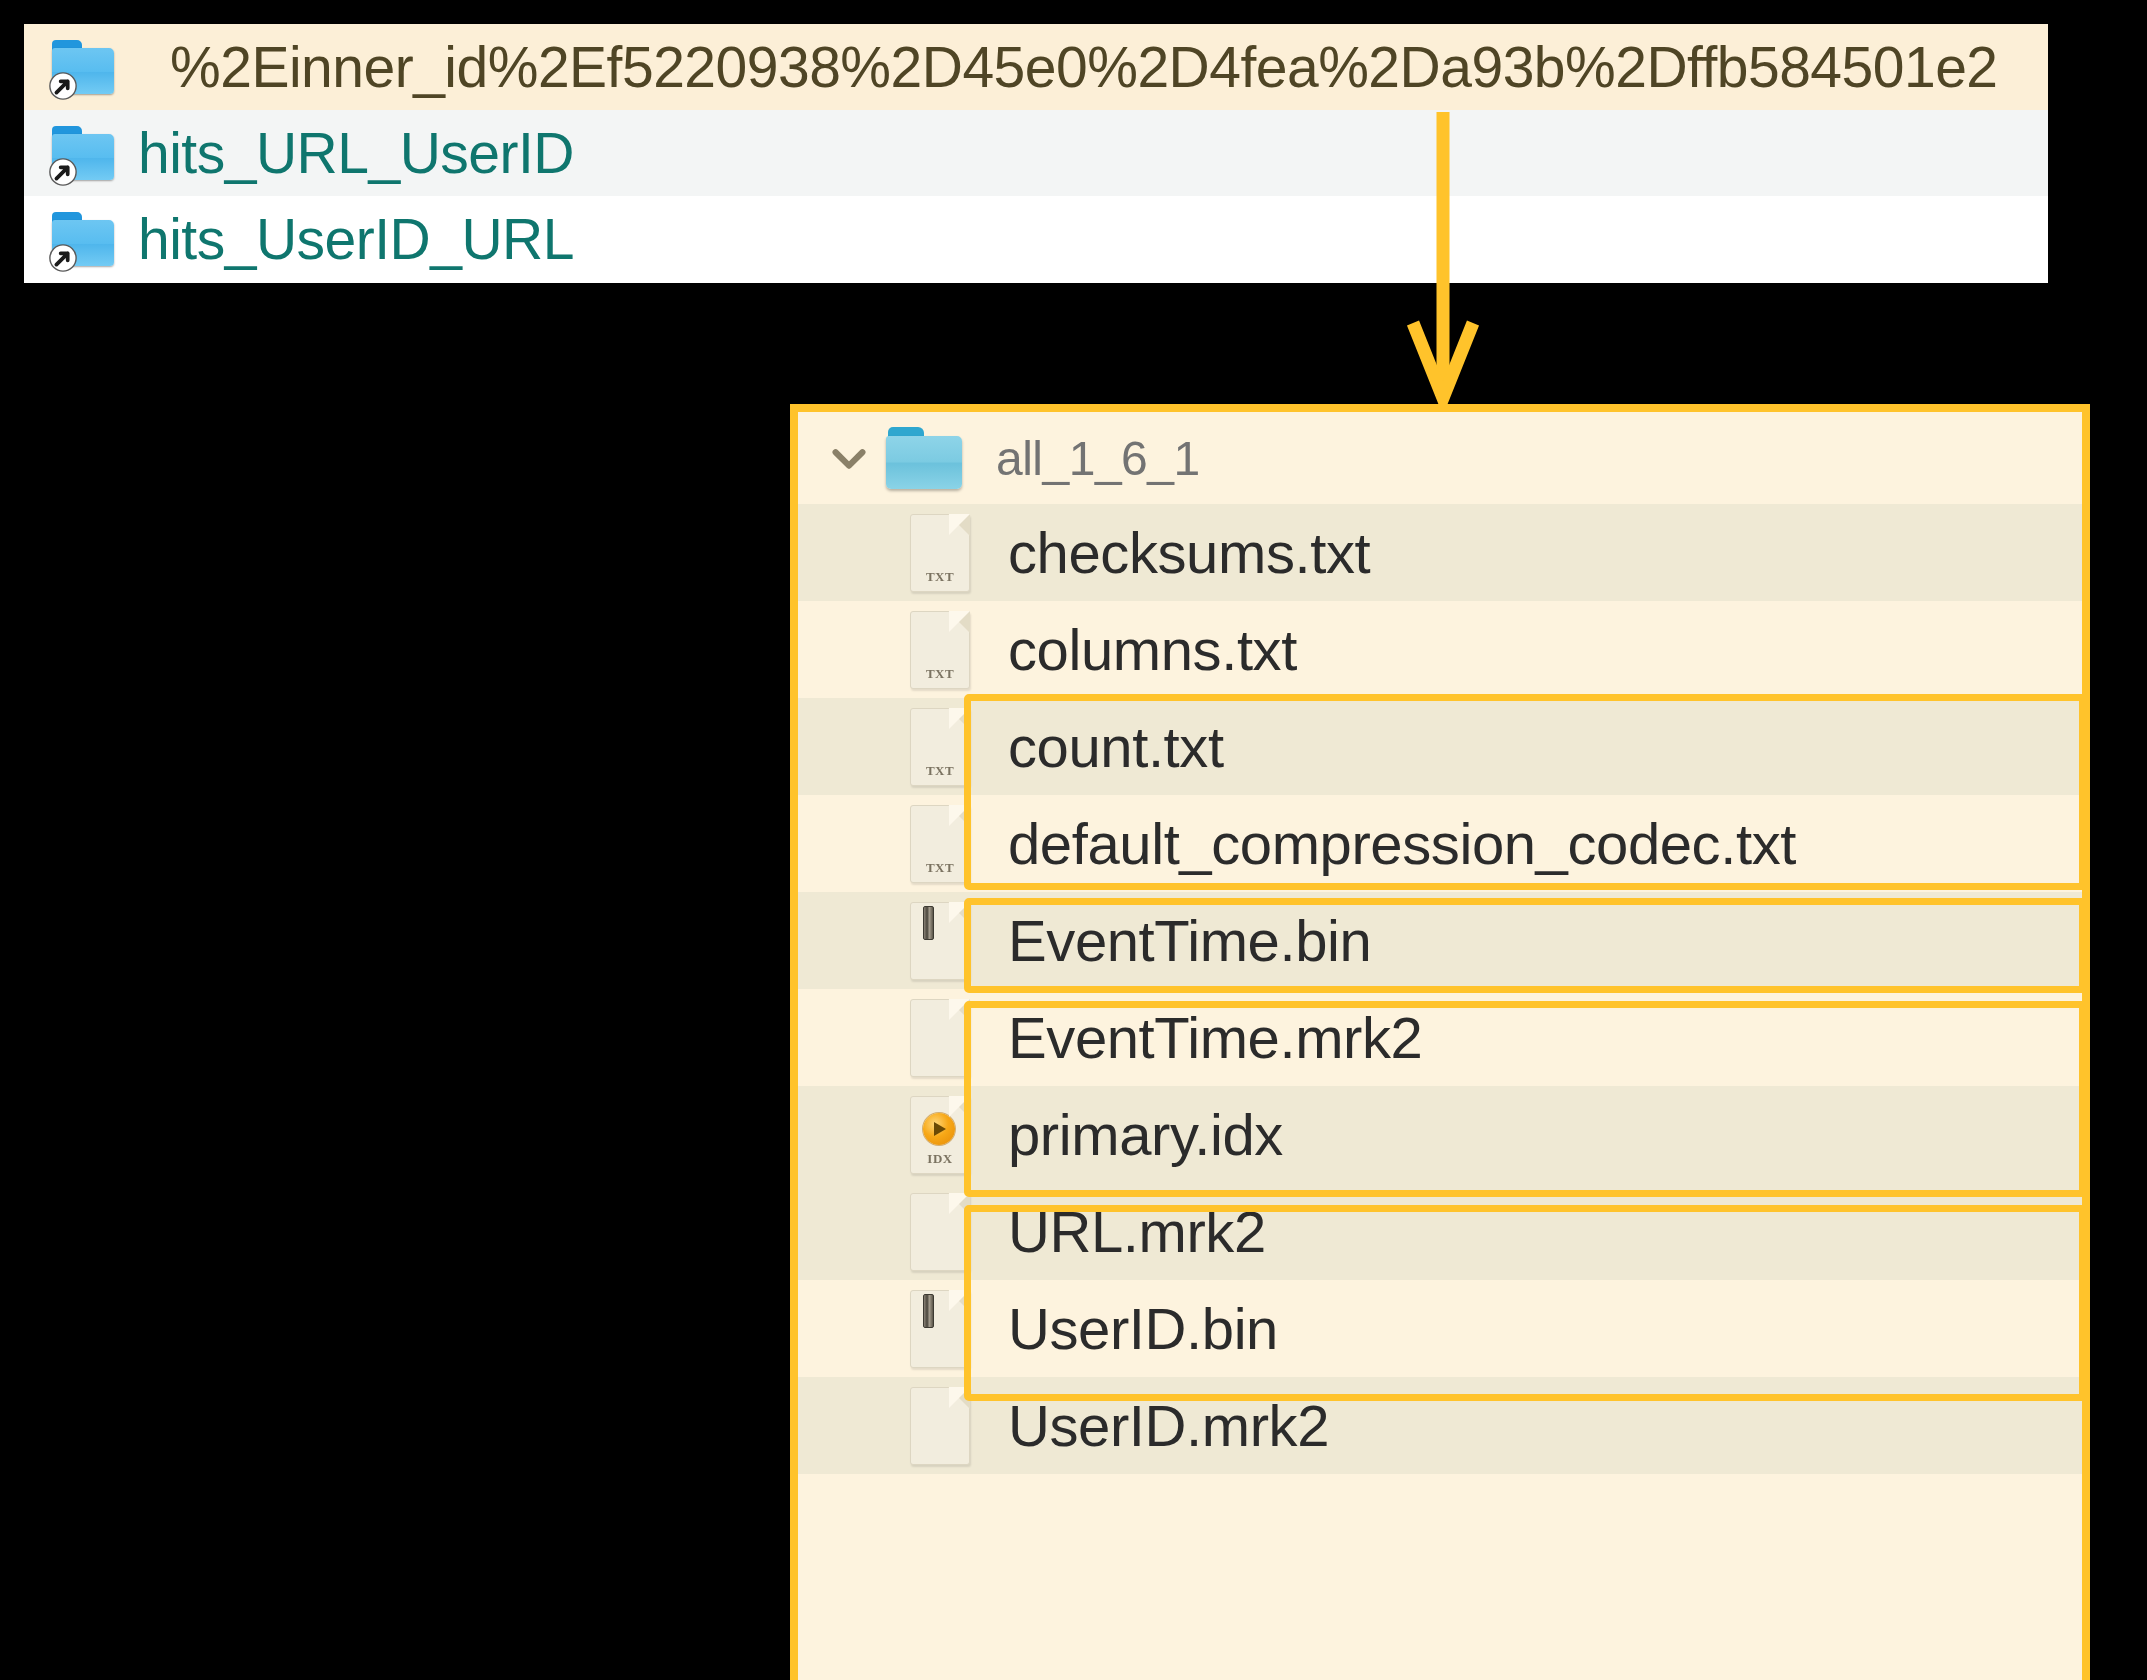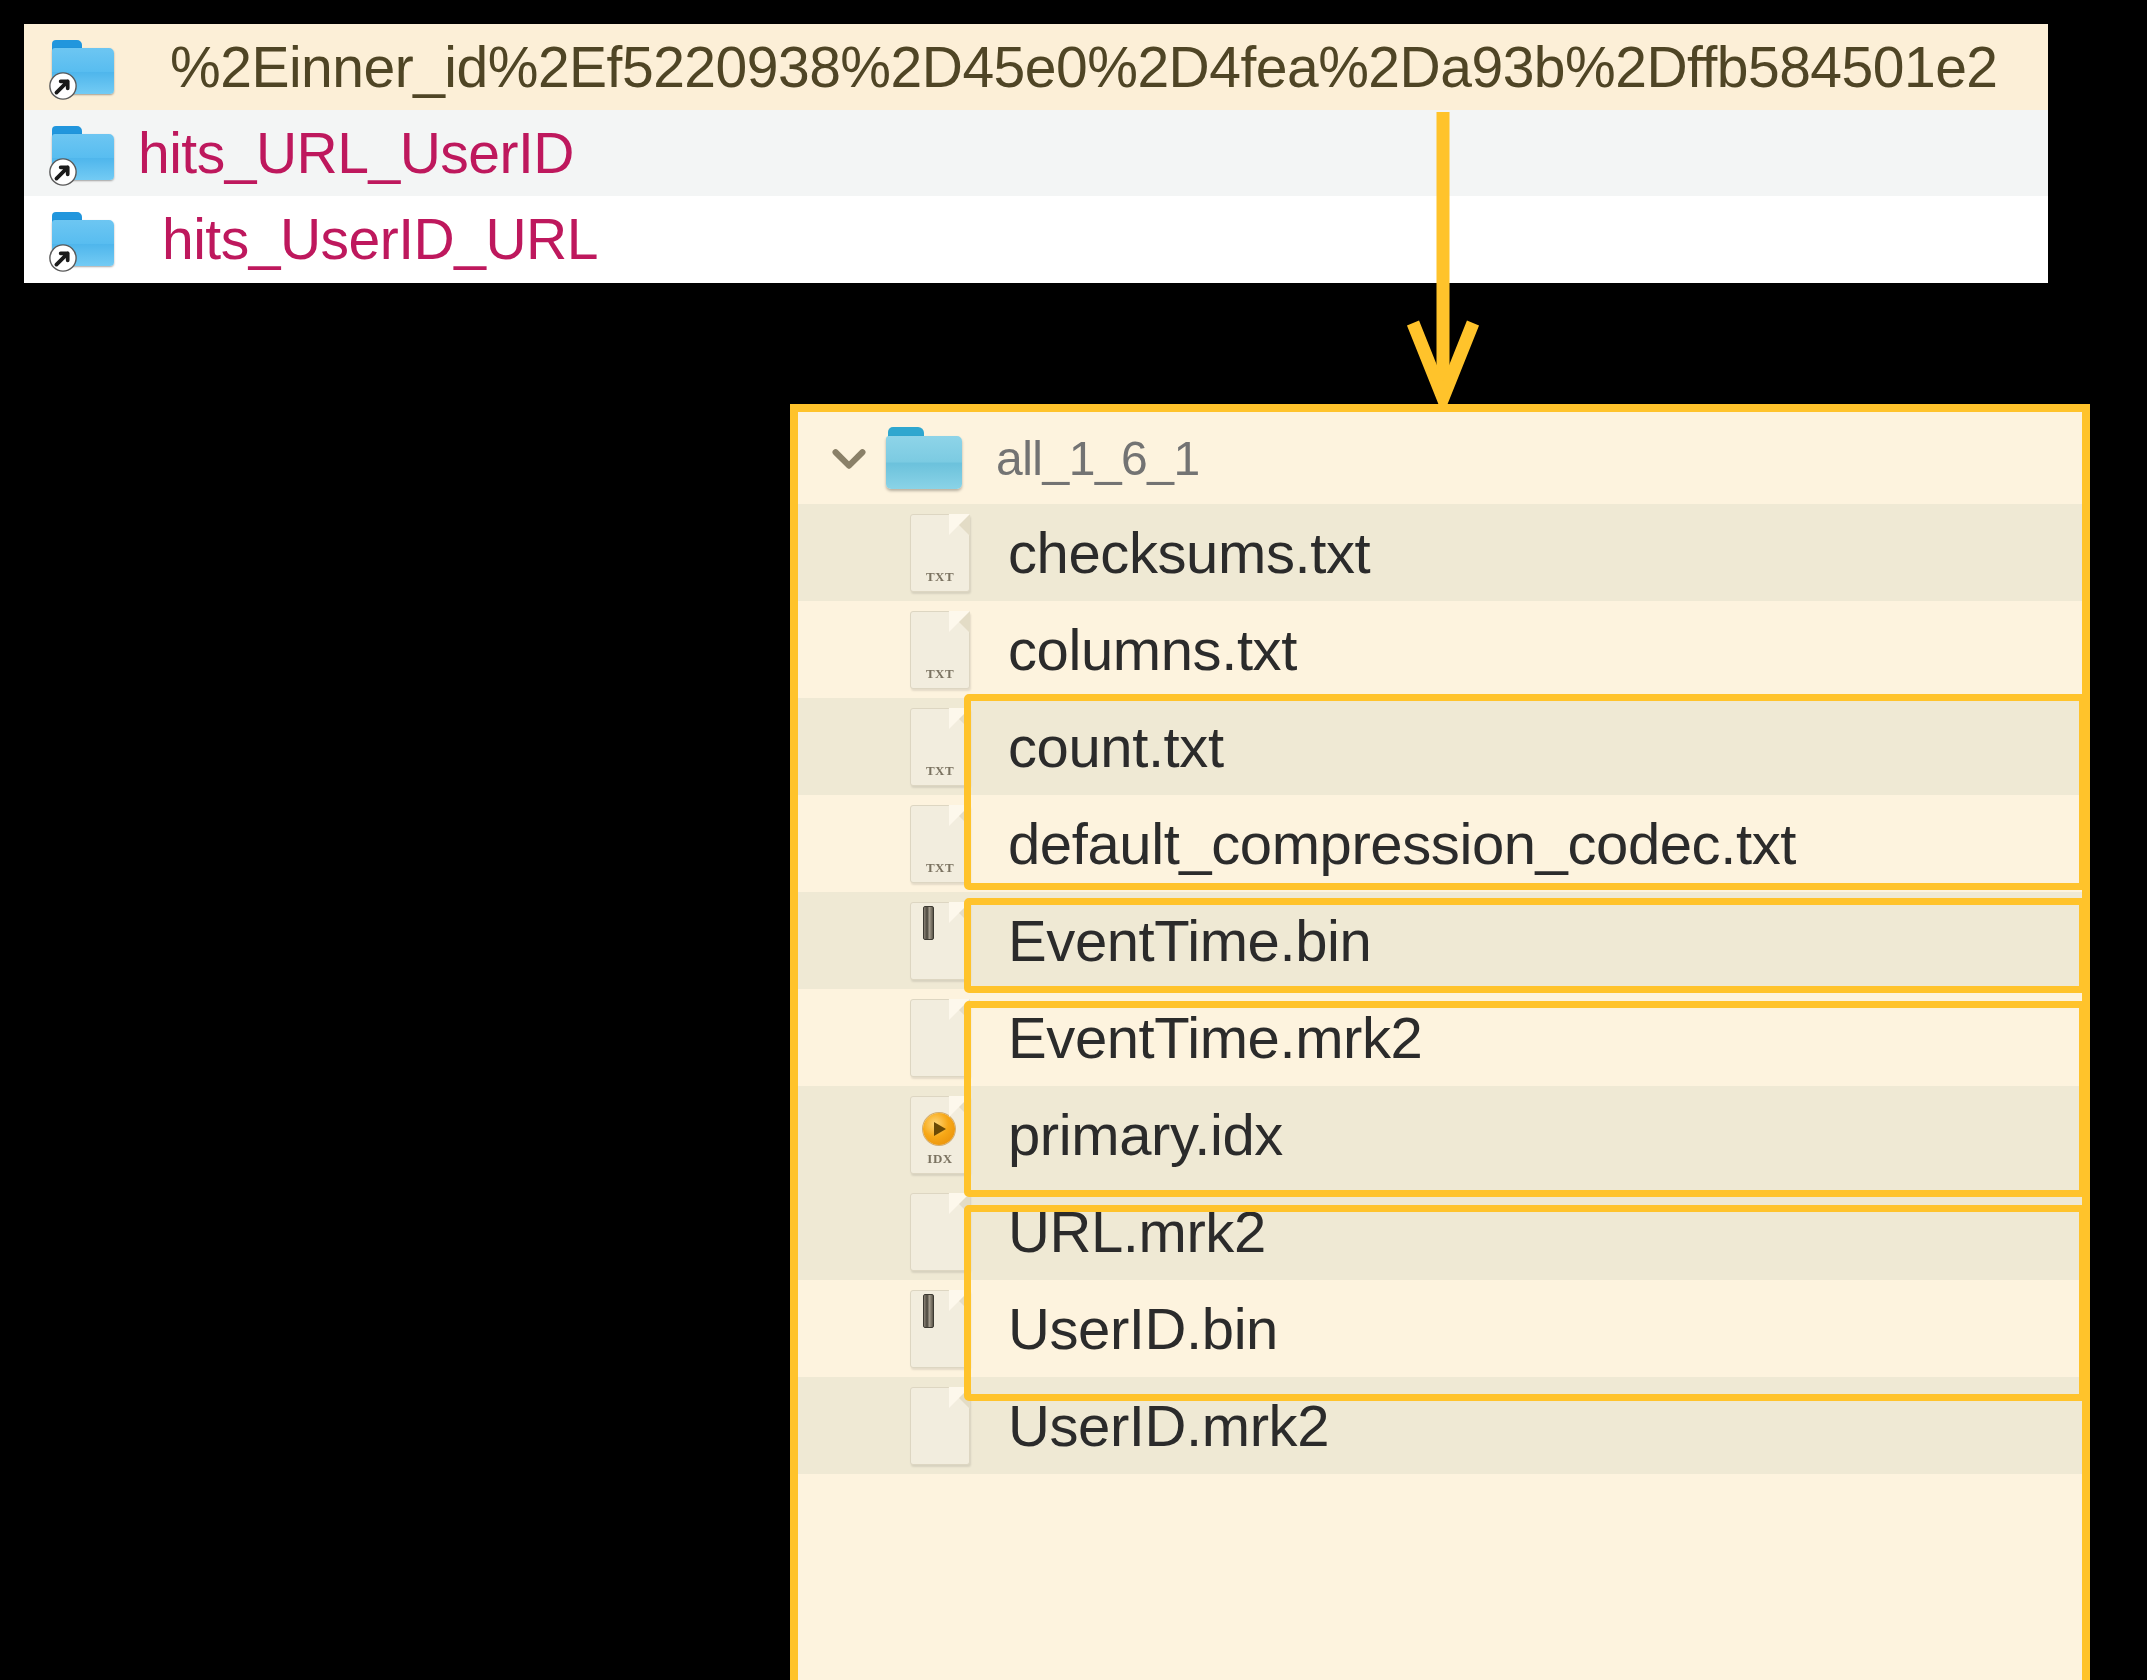--- a/index.html
+++ b/index.html
@@ -22,26 +22,26 @@
   .sym-row{
     display:flex;
     align-items:center;
     height:86px;
     padding-left:28px;
     box-sizing:border-box;
     white-space:nowrap;
   }
   .sym-row.r0{background:#FCEFD7;gap:32px;}
   .sym-row.r1{background:#F3F5F5;}
-  .sym-row.r2{background:#ffffff;gap:24px;}
+  .sym-row.r2{background:#ffffff;}
   .sym-label{
     font-size:57px;
     letter-spacing:-0.5px;
     margin-left:22px;
-    color:#be185d;
+    color:#0f766e;
   }
   .sym-row.r0 .sym-label{color:#4f4525;}
 
   
   .folder-ico{
     position:relative;
     width:64px;height:54px;
     flex:0 0 64px;
   }
   .folder-ico .tab{

